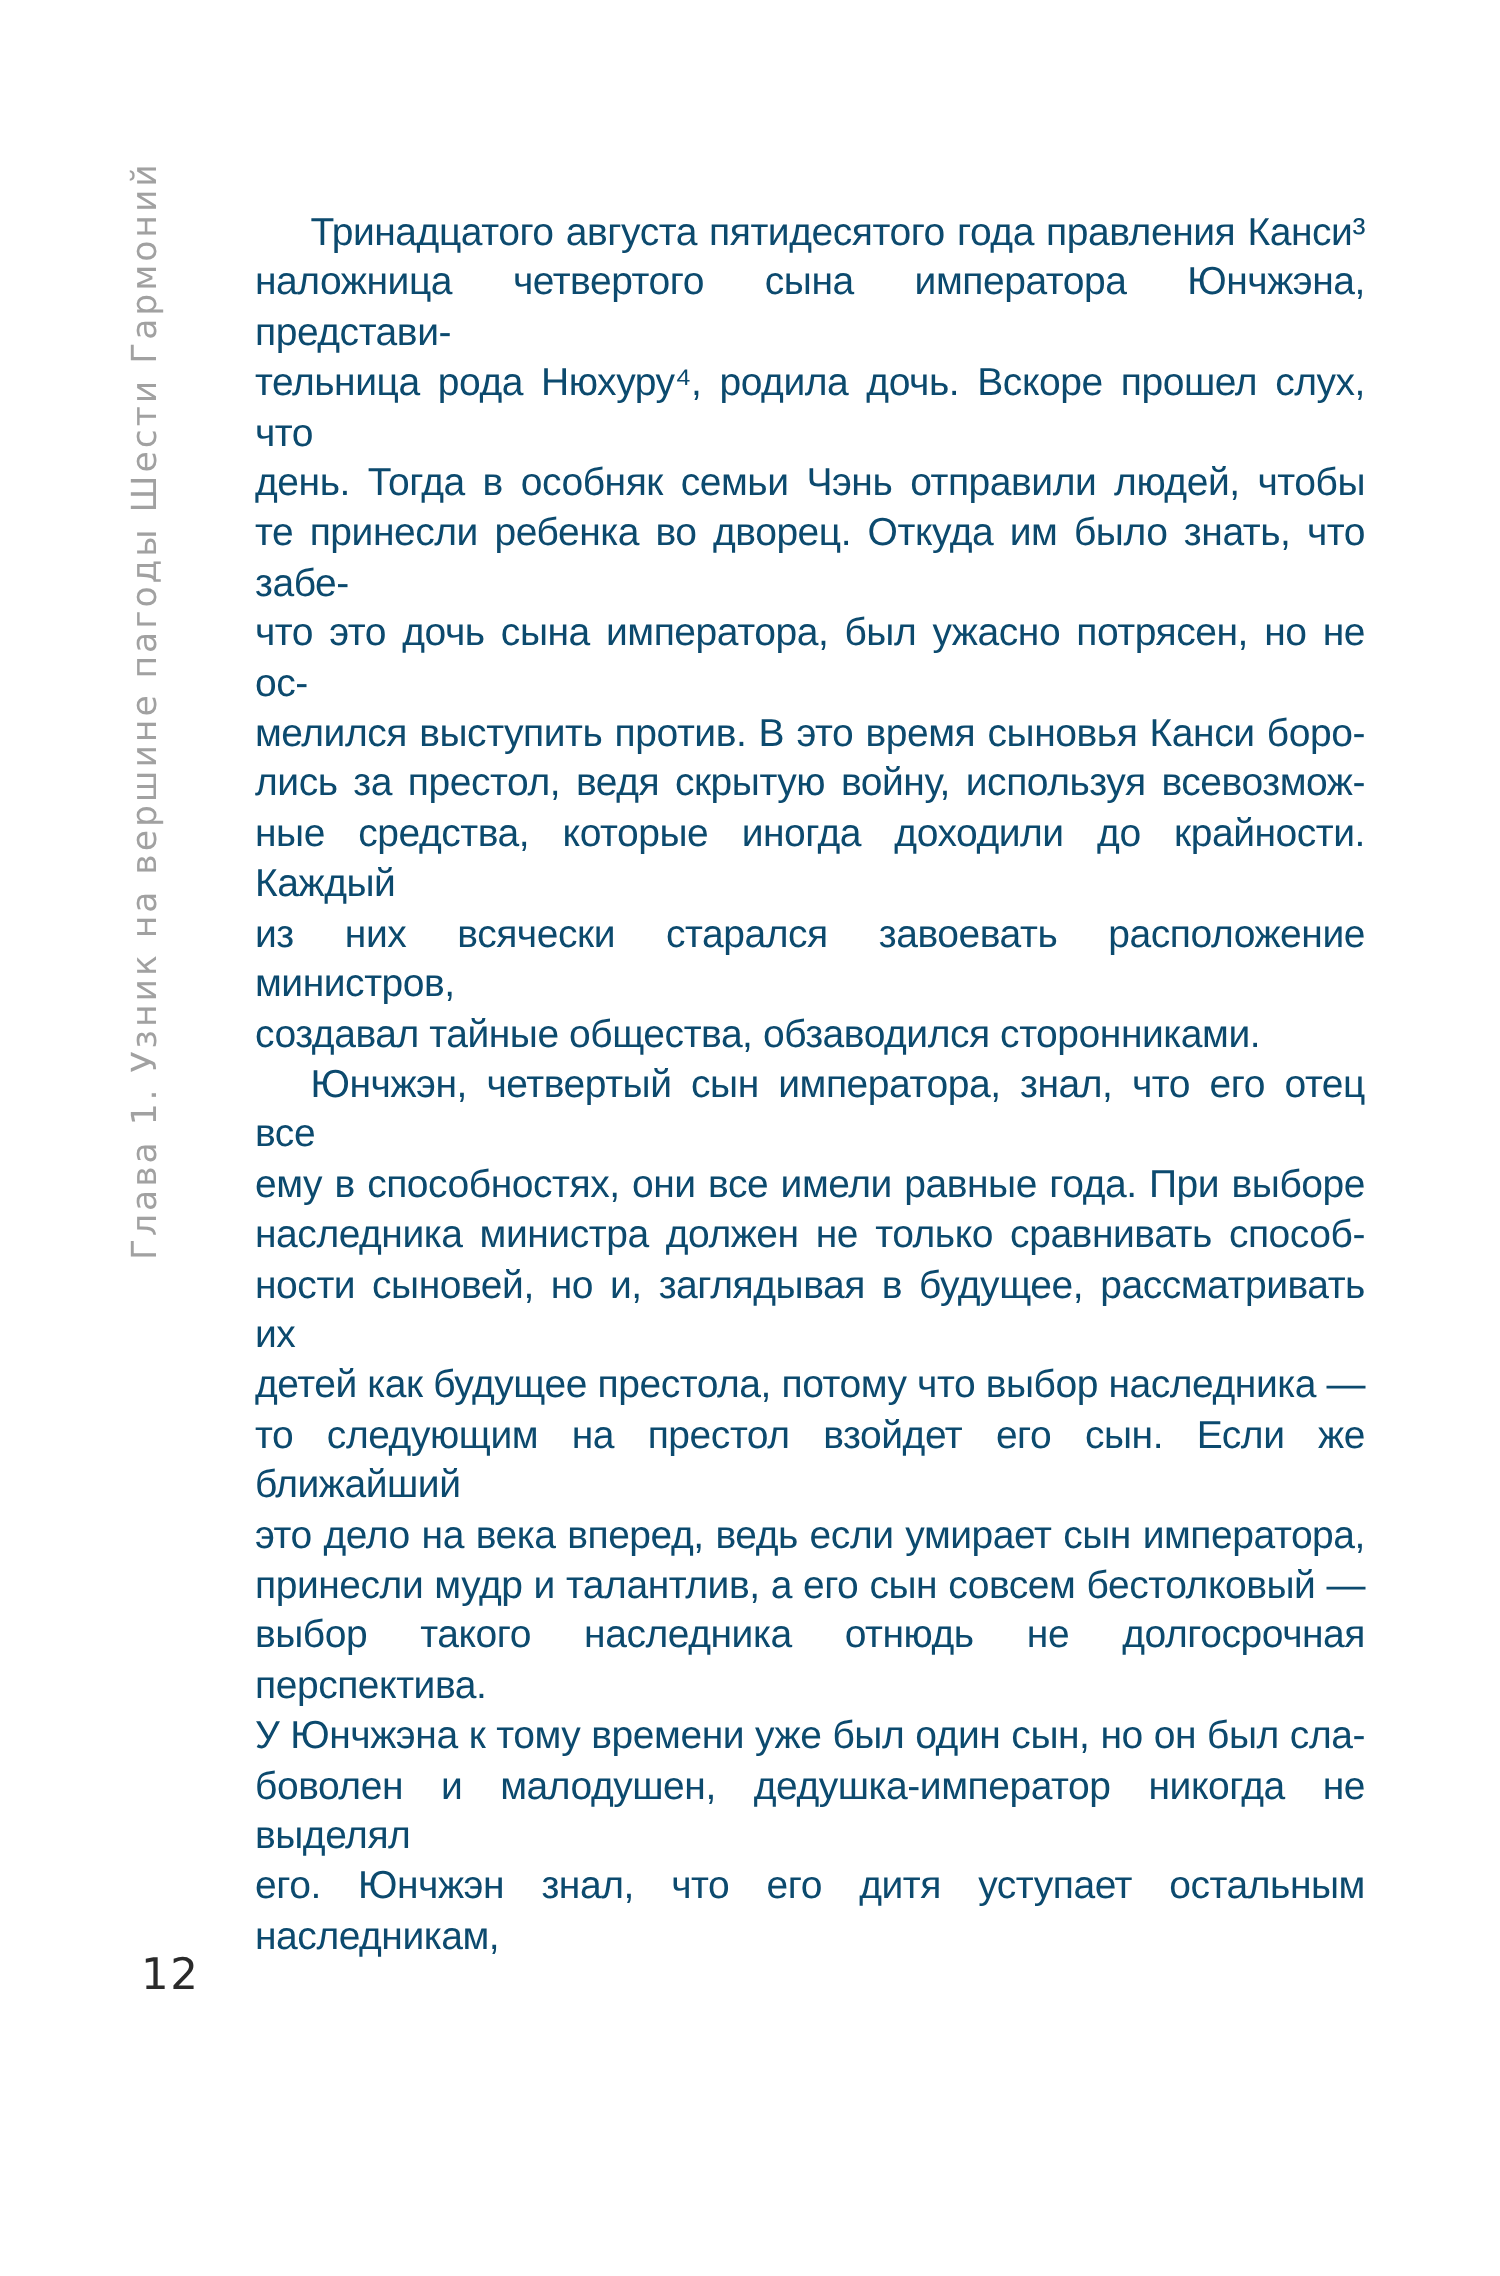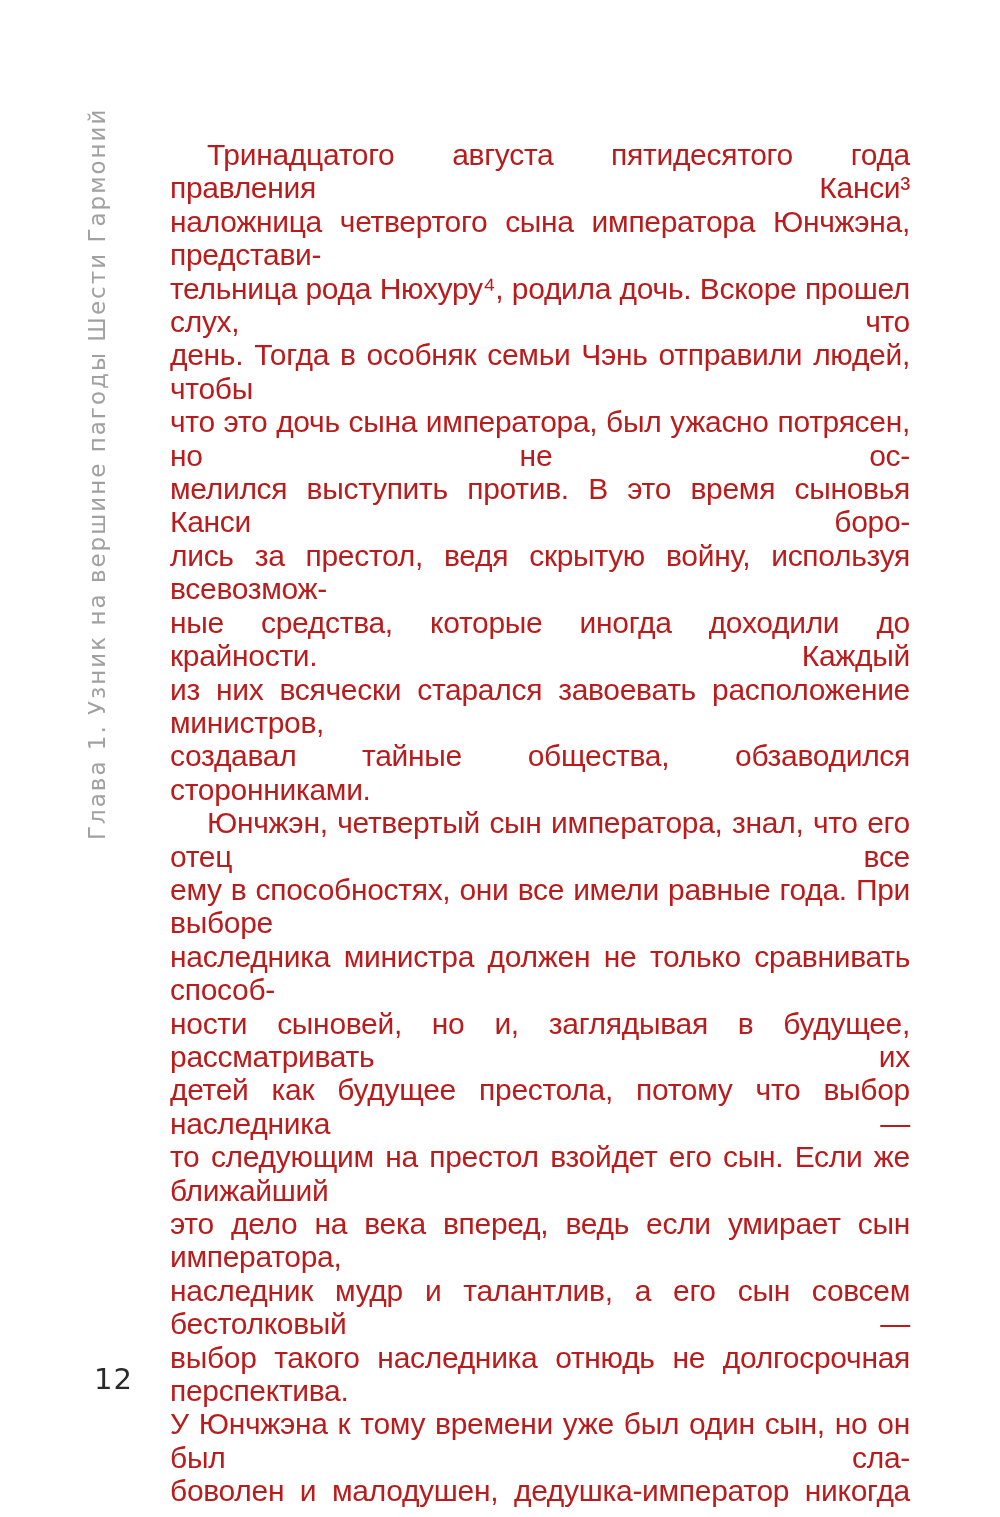--- a/index.html
+++ b/index.html
@@ -36,76 +36,77 @@
   .main-column {
     position: absolute;
     left: 170px;
     top: 138px;
     width: 740px;
   }
   .para {
     margin: 0;
   }
   .line {
-    font-size: 30px;
+    font-size: 26px;
     line-height: 33.4px;
     letter-spacing: -0.3px;
-    color: #b91c1c;
+    color: #0c4a6e;
     text-align: justify;
     text-align-last: justify;
     white-space: normal;
   }
   .line.indent {
     text-indent: 37px;
   }
   .line.last {
     text-align-last: left;
   }
 
   
   .page-number {
     position: absolute;
     left: 94px;
-    top: 1362px;
+    top: 1299px;
     font-family: "DejaVu Sans", sans-serif;
     font-size: 29px;
     color: #2a2a2a;
     letter-spacing: 1px;
   }
 </style>
 </head>
 <body>
 
 <div class="page">
 
   <div class="sidebar-title">Глава 1. Узник на вершине пагоды Шести Гармоний</div>
 
   <div class="main-column">
     <div id="body-container">
         <div class="para">
           <div class="line indent">Тринадцатого августа пятидесятого года правления Канси³</div>
           <div class="line">наложница четвертого сына императора Юнчжэна, представи-</div>
           <div class="line">тельница рода Нюхуру⁴, родила дочь. Вскоре прошел слух, что</div>
           <div class="line">день. Тогда в особняк семьи Чэнь отправили людей, чтобы</div>
+          <div class="line">те принесли ребенка во дворец. Откуда им было знать, что забе-</div>
           <div class="line">что это дочь сына императора, был ужасно потрясен, но не ос-</div>
           <div class="line">мелился выступить против. В это время сыновья Канси боро-</div>
           <div class="line">лись за престол, ведя скрытую войну, используя всевозмож-</div>
           <div class="line">ные средства, которые иногда доходили до крайности. Каждый</div>
           <div class="line">из них всячески старался завоевать расположение министров,</div>
           <div class="line last">создавал тайные общества, обзаводился сторонниками.</div>
         </div>
         <div class="para">
           <div class="line indent">Юнчжэн, четвертый сын императора, знал, что его отец все</div>
           <div class="line">ему в способностях, они все имели равные года. При выборе</div>
           <div class="line">наследника министра должен не только сравнивать способ-</div>
           <div class="line">ности сыновей, но и, заглядывая в будущее, рассматривать их</div>
           <div class="line">детей как будущее престола, потому что выбор наследника —</div>
           <div class="line">то следующим на престол взойдет его сын. Если же ближайший</div>
           <div class="line">это дело на века вперед, ведь если умирает сын императора,</div>
-          <div class="line">наследник мудр и талантлив, а его сын совсем бестолковый —</div>
+          <div class="line">принесли мудр и талантлив, а его сын совсем бестолковый —</div>
           <div class="line">выбор такого наследника отнюдь не долгосрочная перспектива.</div>
           <div class="line">У Юнчжэна к тому времени уже был один сын, но он был сла-</div>
           <div class="line">боволен и малодушен, дедушка-император никогда не выделял</div>
           <div class="line">его. Юнчжэн знал, что его дитя уступает остальным наследникам,</div>
         </div>
       </div>
 
   </div>
 
   <div class="page-number">12</div>

